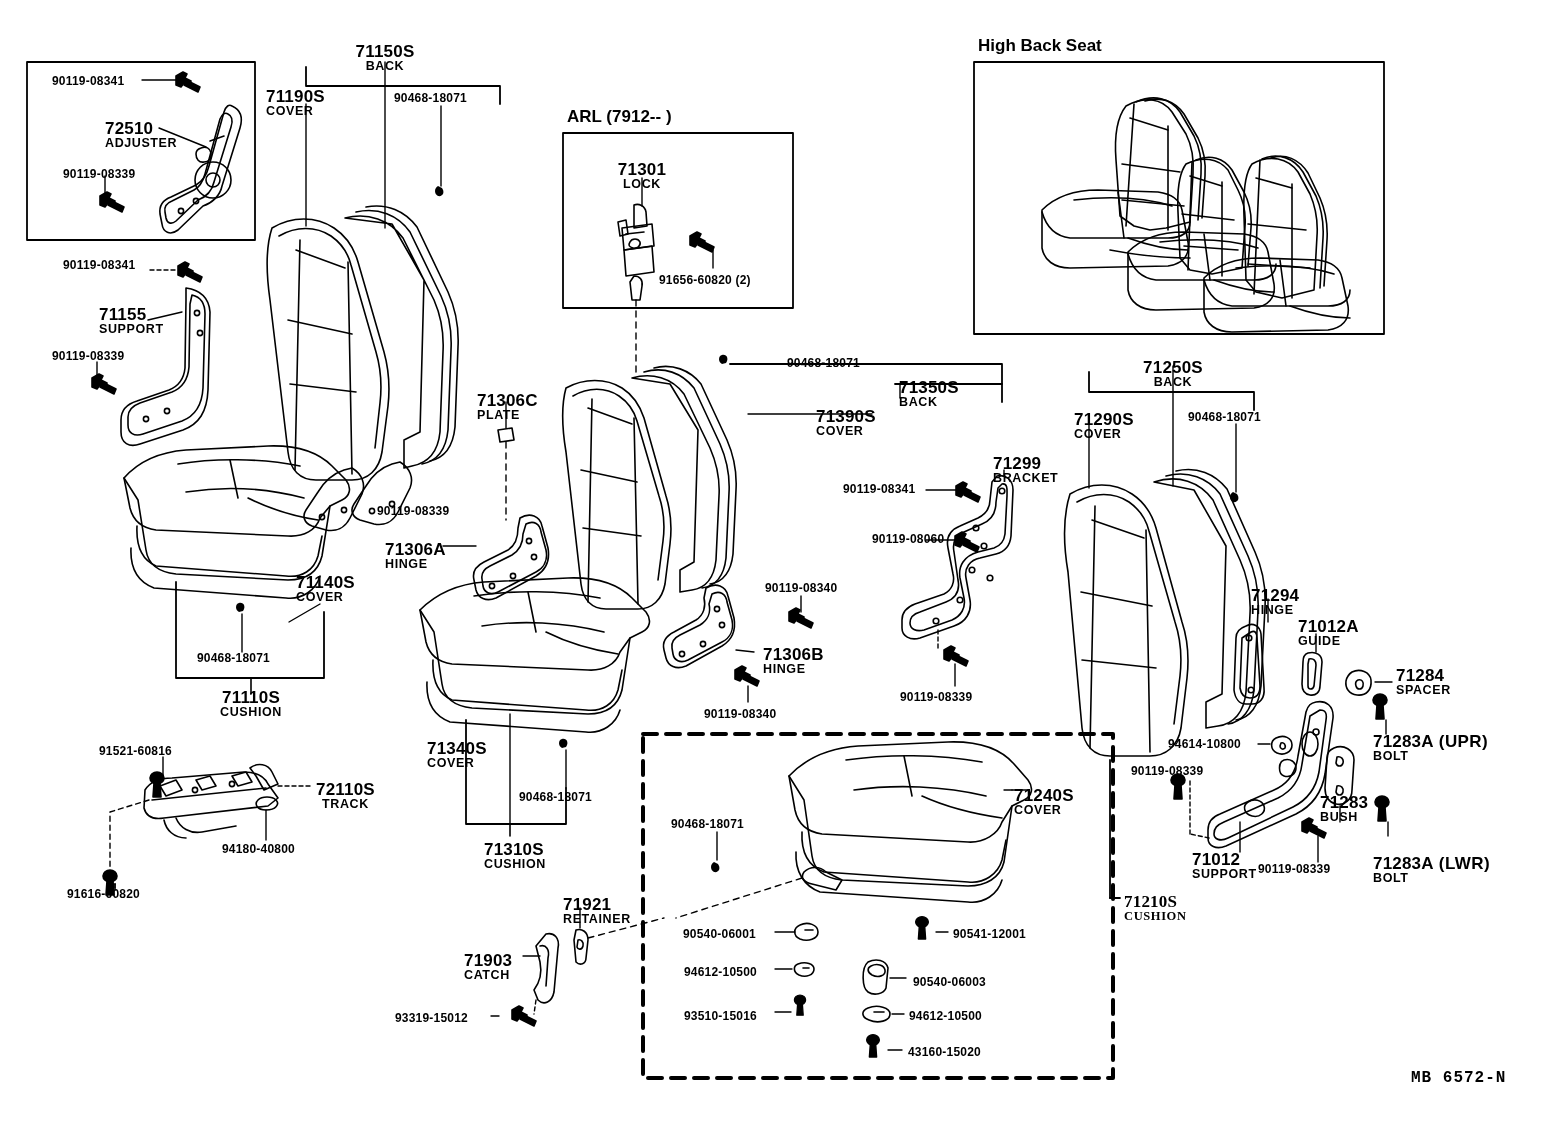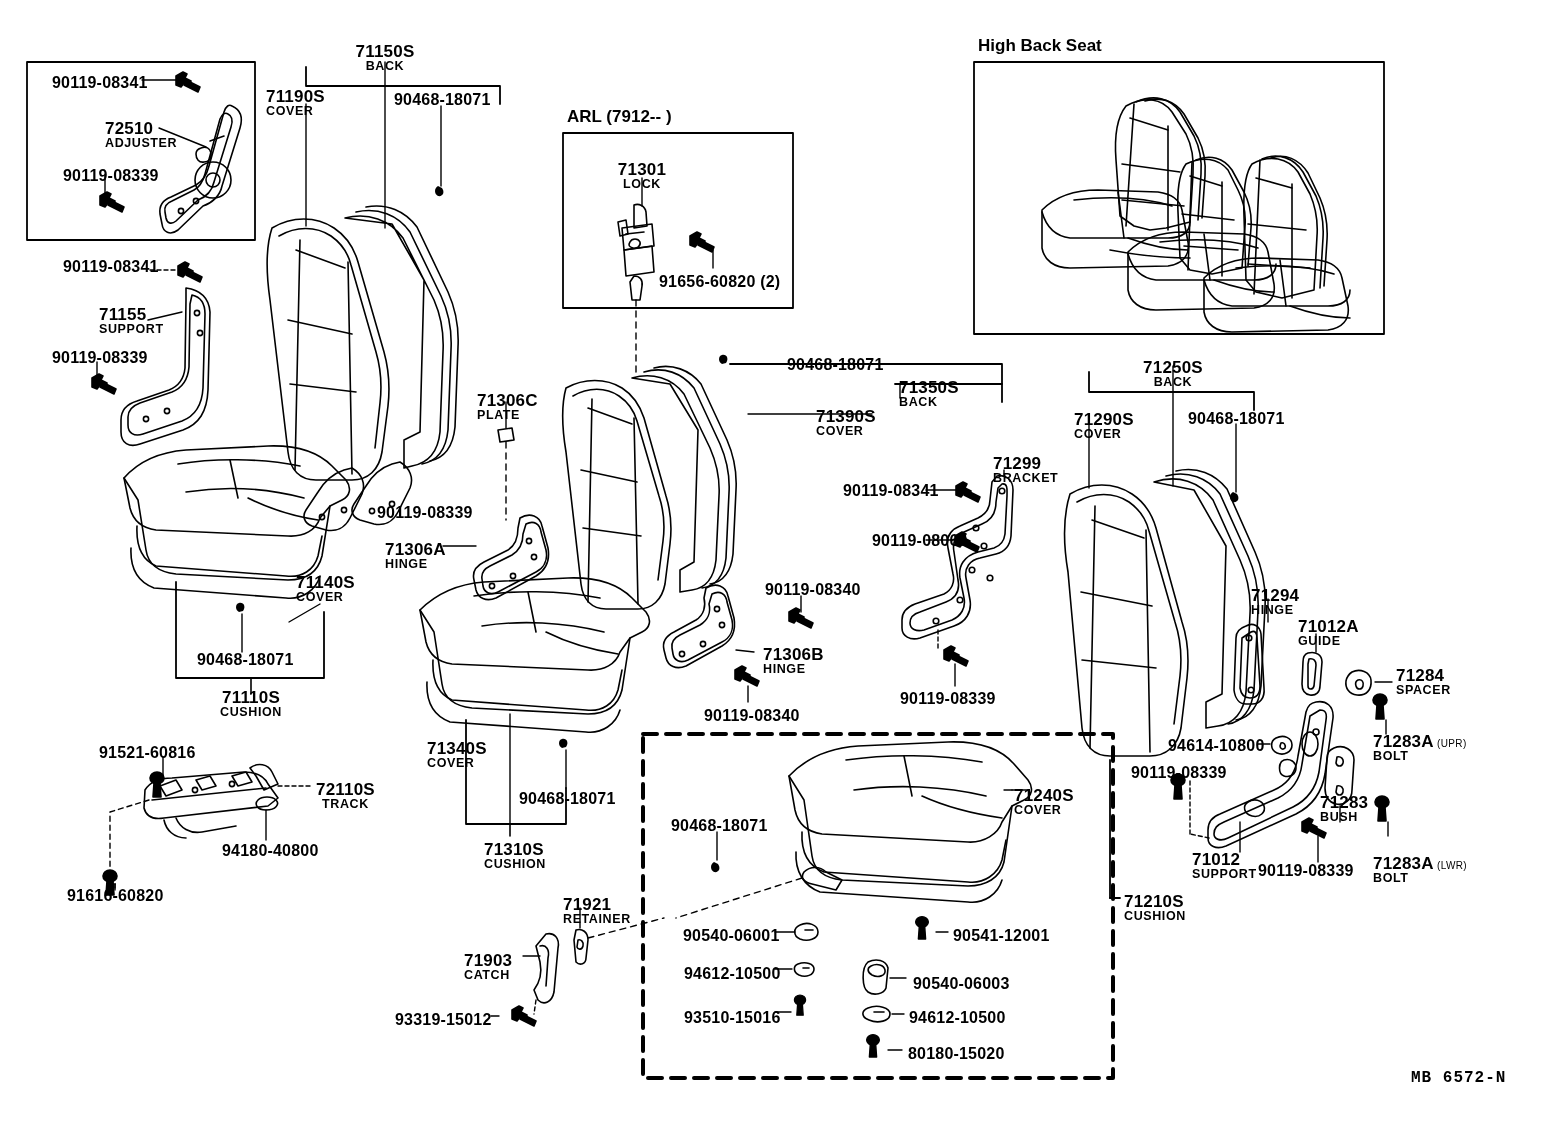--- a/index.html
+++ b/index.html
@@ -2,27 +2,27 @@
 <html><head>
 <meta charset="utf-8">
 <style>
   html,body{margin:0;padding:0;background:#fff;}
   body{width:1544px;height:1126px;position:relative;overflow:hidden;
        font-family:"Liberation Sans",sans-serif;color:#000;}
   #stage{position:absolute;left:0;top:0;width:1544px;height:1126px;}
   #art{position:absolute;left:0;top:0;width:1544px;height:1126px;}
   .lbl{position:absolute;white-space:nowrap;line-height:1.0;}
   .pn{font-size:17px;font-weight:bold;letter-spacing:.2px;}
-  .pn2{font-size:16px;font-weight:bold;letter-spacing:.2px;}
+  .pn2{font-size:12px;font-weight:bold;letter-spacing:.2px;}
   .sub{font-size:12.5px;font-weight:bold;letter-spacing:.6px;}
   .ctr{transform:translateX(-50%);text-align:center;}
   .hdr{font-size:17px;font-weight:bold;}
   .foot{font-size:16px;font-weight:bold;letter-spacing:1px;
         font-family:"Liberation Mono",monospace;}
-  .suffix{font-size:10px;font-weight:normal;letter-spacing:.4px;}
+  .suffix{font-size:17px;font-weight:bold;letter-spacing:.4px;}
 </style>
 </head>
 <body>
 
 <div id="stage">
 
 <svg id="art" viewBox="0 0 1544 1126" xmlns="http://www.w3.org/2000/svg">
   <defs>
     <g id="boltA">
       <path d="M0,0 l7,-4 l4,2 l-2,4 l6,3 l-1,4 l-6,-2 l-3,4 l-5,-2 z" fill="#000"></path>
@@ -756,21 +756,21 @@
       <div class="lbl" style="left: 913px; top: 976px;">
         <div class="pn2">90540-06003</div>
       </div>
       <div class="lbl" style="left: 684px; top: 1010px;">
         <div class="pn2">93510-15016</div>
       </div>
       <div class="lbl" style="left: 909px; top: 1010px;">
         <div class="pn2">94612-10500</div>
       </div>
       <div class="lbl" style="left: 908px; top: 1046px;">
-        <div class="pn2">80180-15020</div>
-      </div>
-      <div class="lbl" style="left: 1124px; top: 893px;">
+        <div class="pn2">43160-15020</div>
+      </div>
+      <div class="lbl" style="left: 1124px; top: 893px; font-family: Liberation Serif, serif;">
         <div class="pn">71210S</div>
         <div class="sub">CUSHION</div>
       </div>
     </div>
 
 </div>
 
 </body></html>

